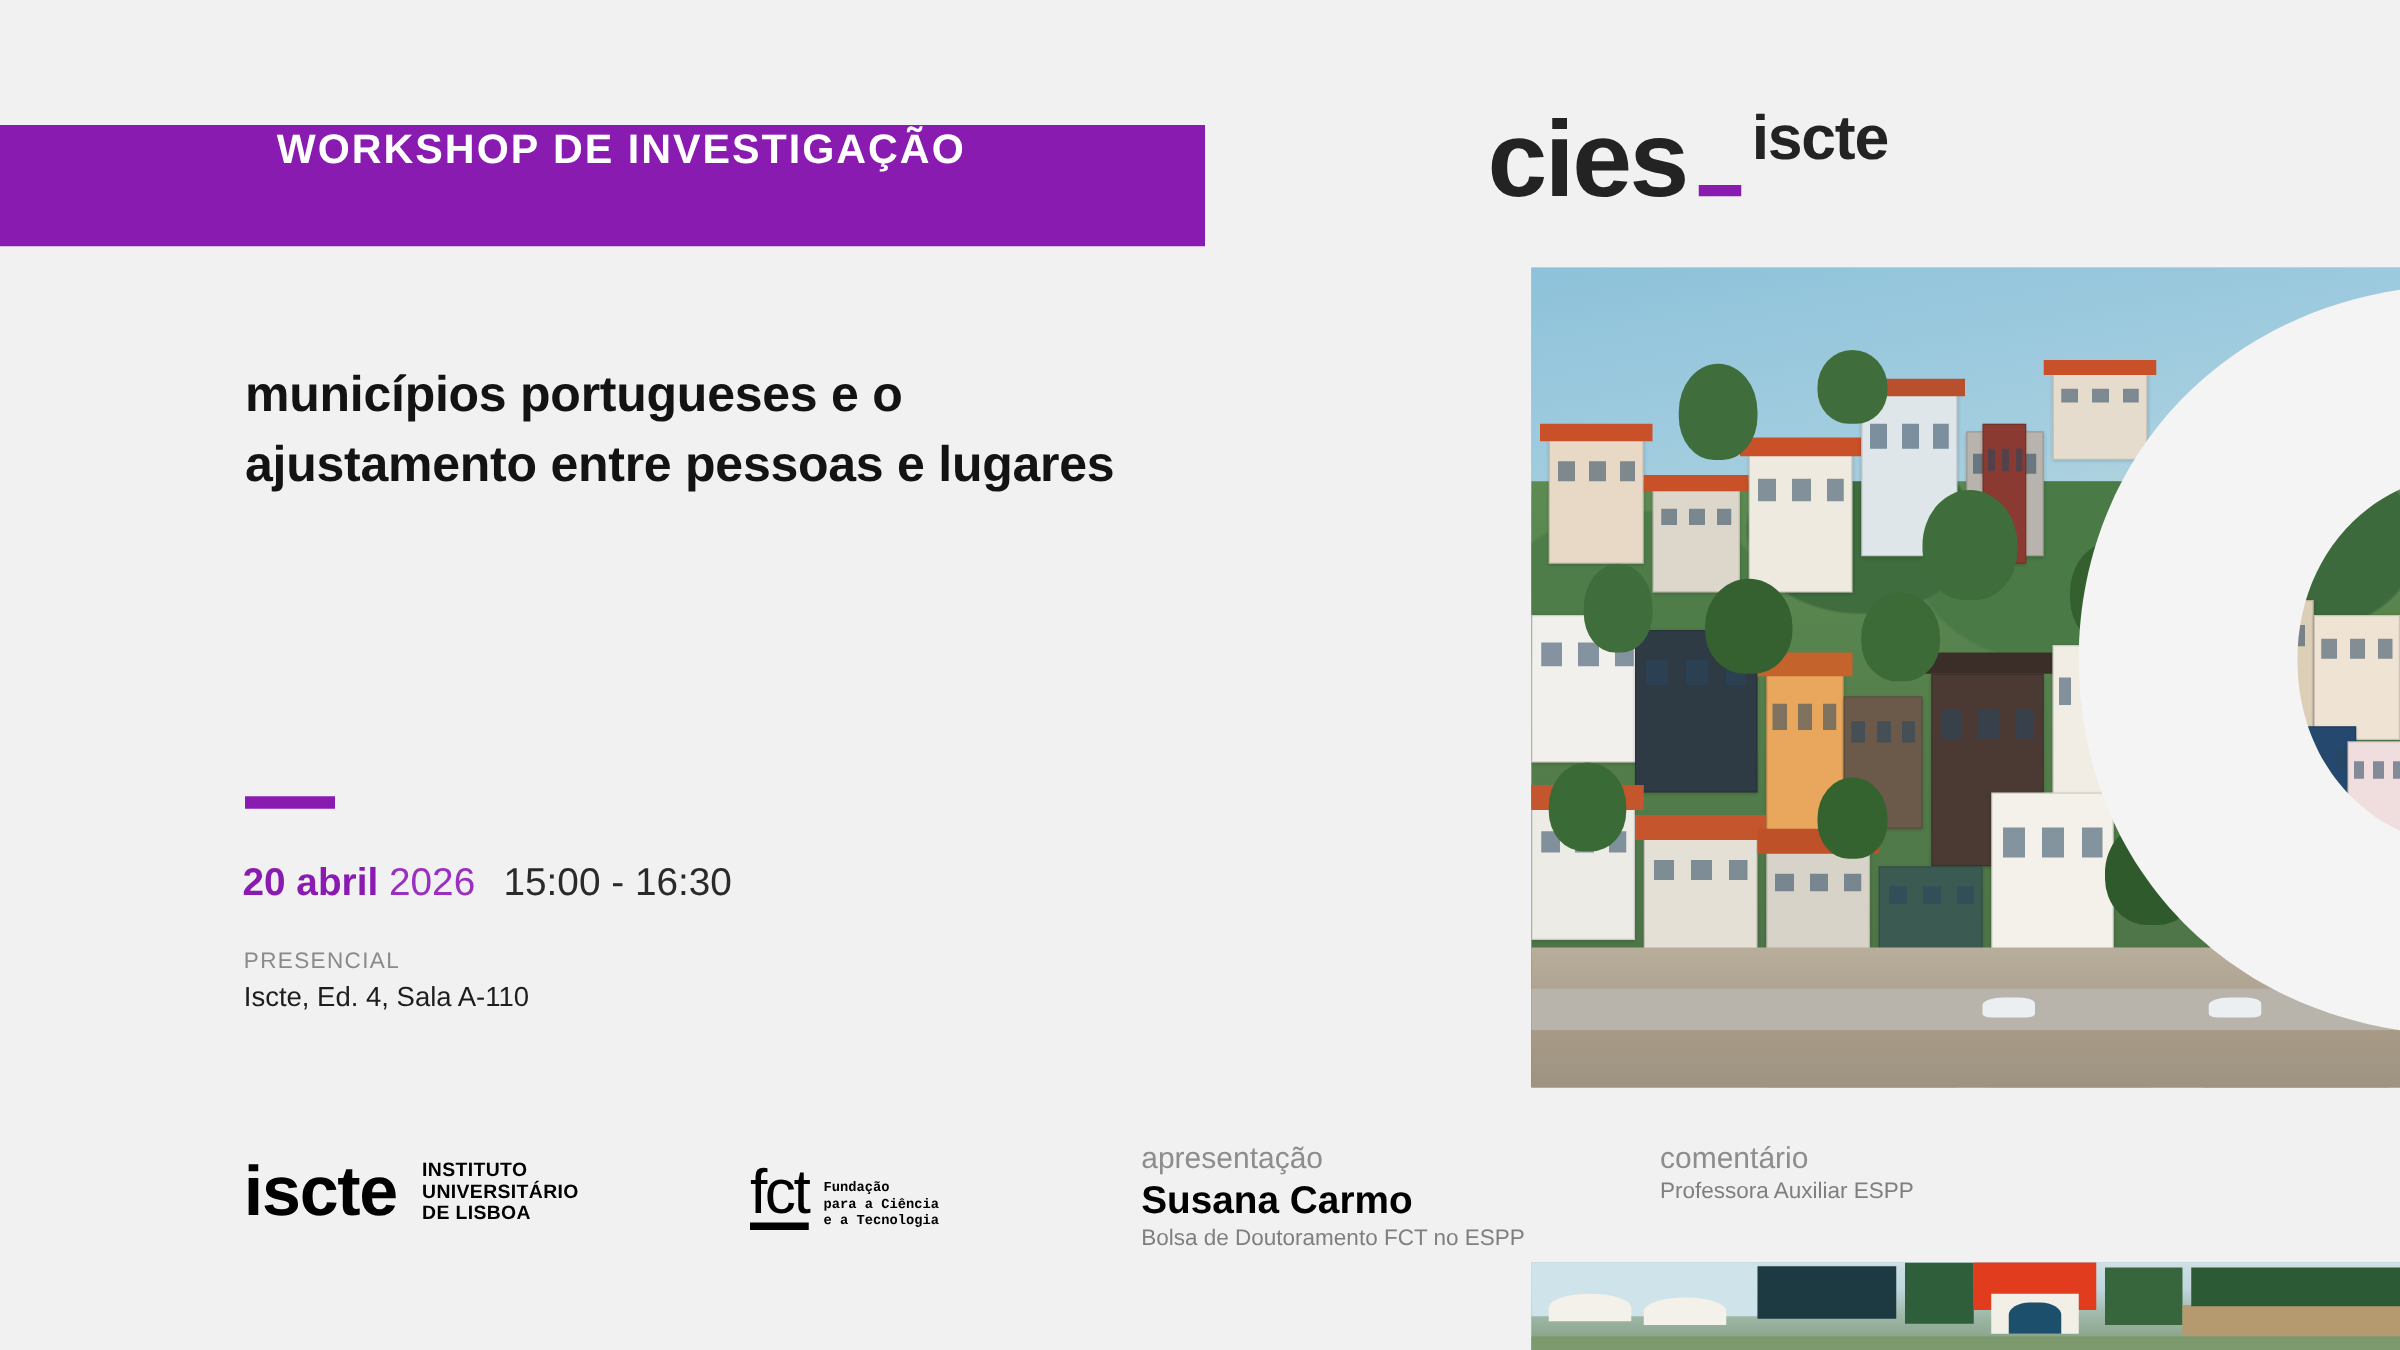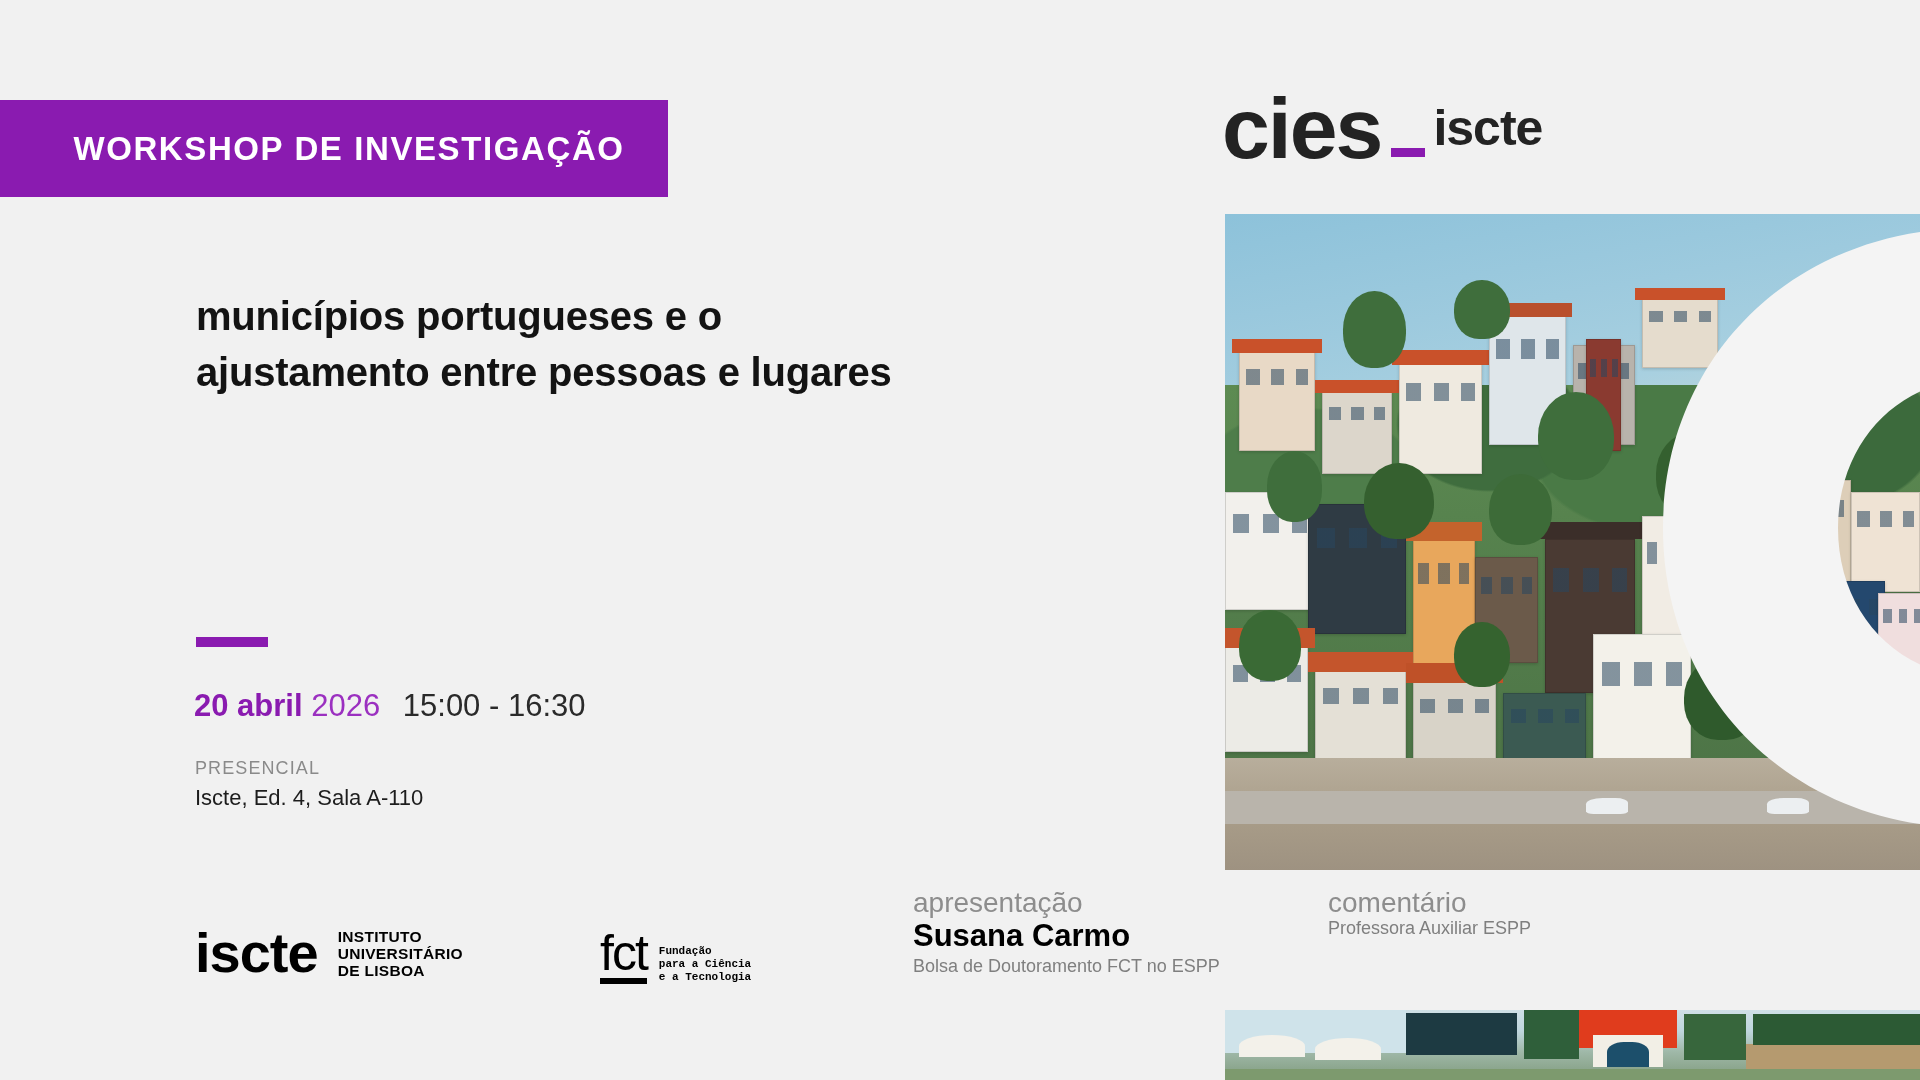--- a/index.html
+++ b/index.html
@@ -7,23 +7,23 @@
     width:1920px; height:1080px;
     background:#f1f1f1;
     font-family:"Liberation Sans", sans-serif;
     overflow:hidden;
   }
   .poster { position:relative; width:1920px; height:1080px; background:#f1f1f1; }
 
   
   .banner {
     position:absolute; left:0; top:100px;
-    width:668px; height:97px;
+    width:964px; height:97px;
     background:#8A1BB0;
-    display:flex; align-items:center; justify-content:center;
+    display:flex; justify-content:center;
   }
   .banner-text {
     color:#ffffff;
     font-size:33px;
     font-weight:bold;
     letter-spacing:1.6px;
     white-space:nowrap;
     padding-left:30px;
   }
 
@@ -82,28 +82,28 @@
     border-bottom:6px solid #000; padding-bottom:2px;
   }
   .fct-sub {
     margin-left:12px; margin-bottom:0;
     font-family:"Liberation Mono", monospace;
     font-size:11px; line-height:13px; color:#000; font-weight:bold;
   }
 
   
   .credit { position:absolute; }
-  .credit-role { font-size:28px; color:#8d8d8d; line-height:29px; white-space:nowrap; }
+  .credit-role { font-size:24px; color:#8d8d8d; line-height:29px; white-space:nowrap;margin-top:24px; }
   .credit-name { font-size:31px; font-weight:bold; color:#000; line-height:38px; white-space:nowrap; }
   .credit-aff { font-size:18px; color:#7f7f7f; line-height:22px; white-space:nowrap; }
   .credit-presenter { left:913px; top:888px; }
   .credit-commenter { left:1328px; top:888px; }
 
   
-  .cies-logo { position:absolute; left:1222px; top:85px; display:flex; align-items:center; }
+  .cies-logo { position:absolute; left:1190px; top:85px; display:flex; align-items:flex-start; }
   .cies-main {
     font-size:86px; font-weight:bold; color:#232323;
     letter-spacing:-2px; line-height:86px;
   }
   .cies-us {
     display:inline-block; width:34px; height:9px;
     background:#8A1BB0; margin:0 8px 4px 10px; align-self:flex-end; margin-bottom:14px;
   }
   .cies-sub {
     font-size:50px; font-weight:600; color:#232323;

